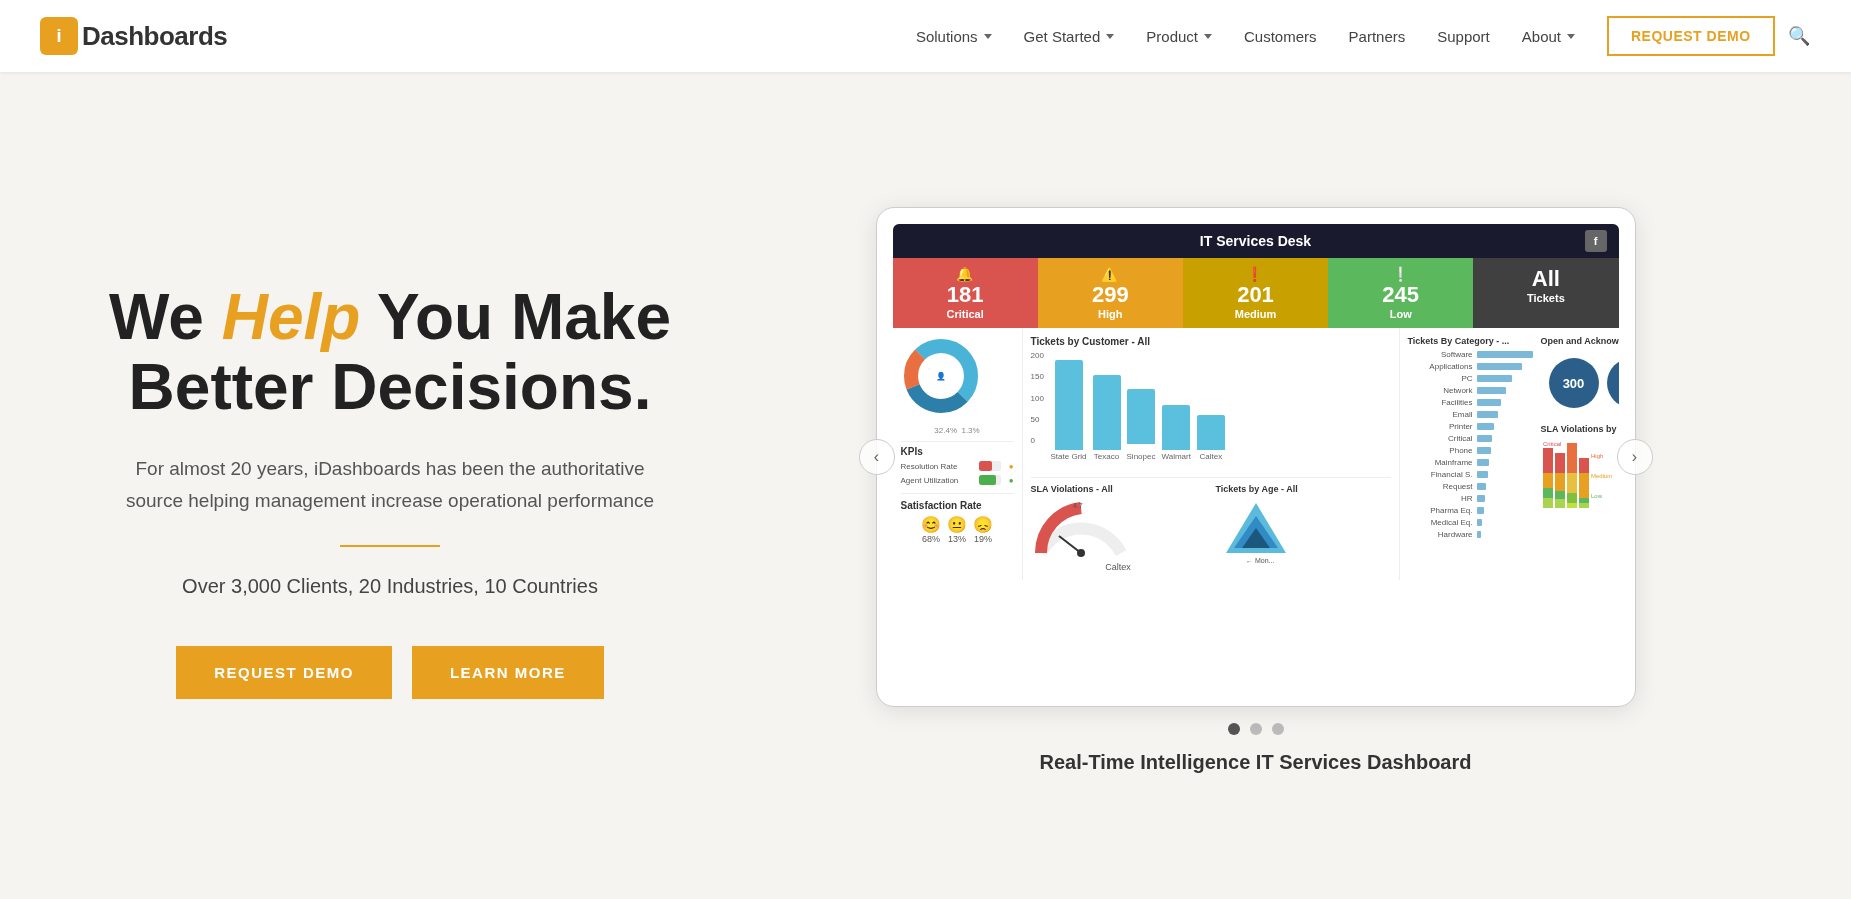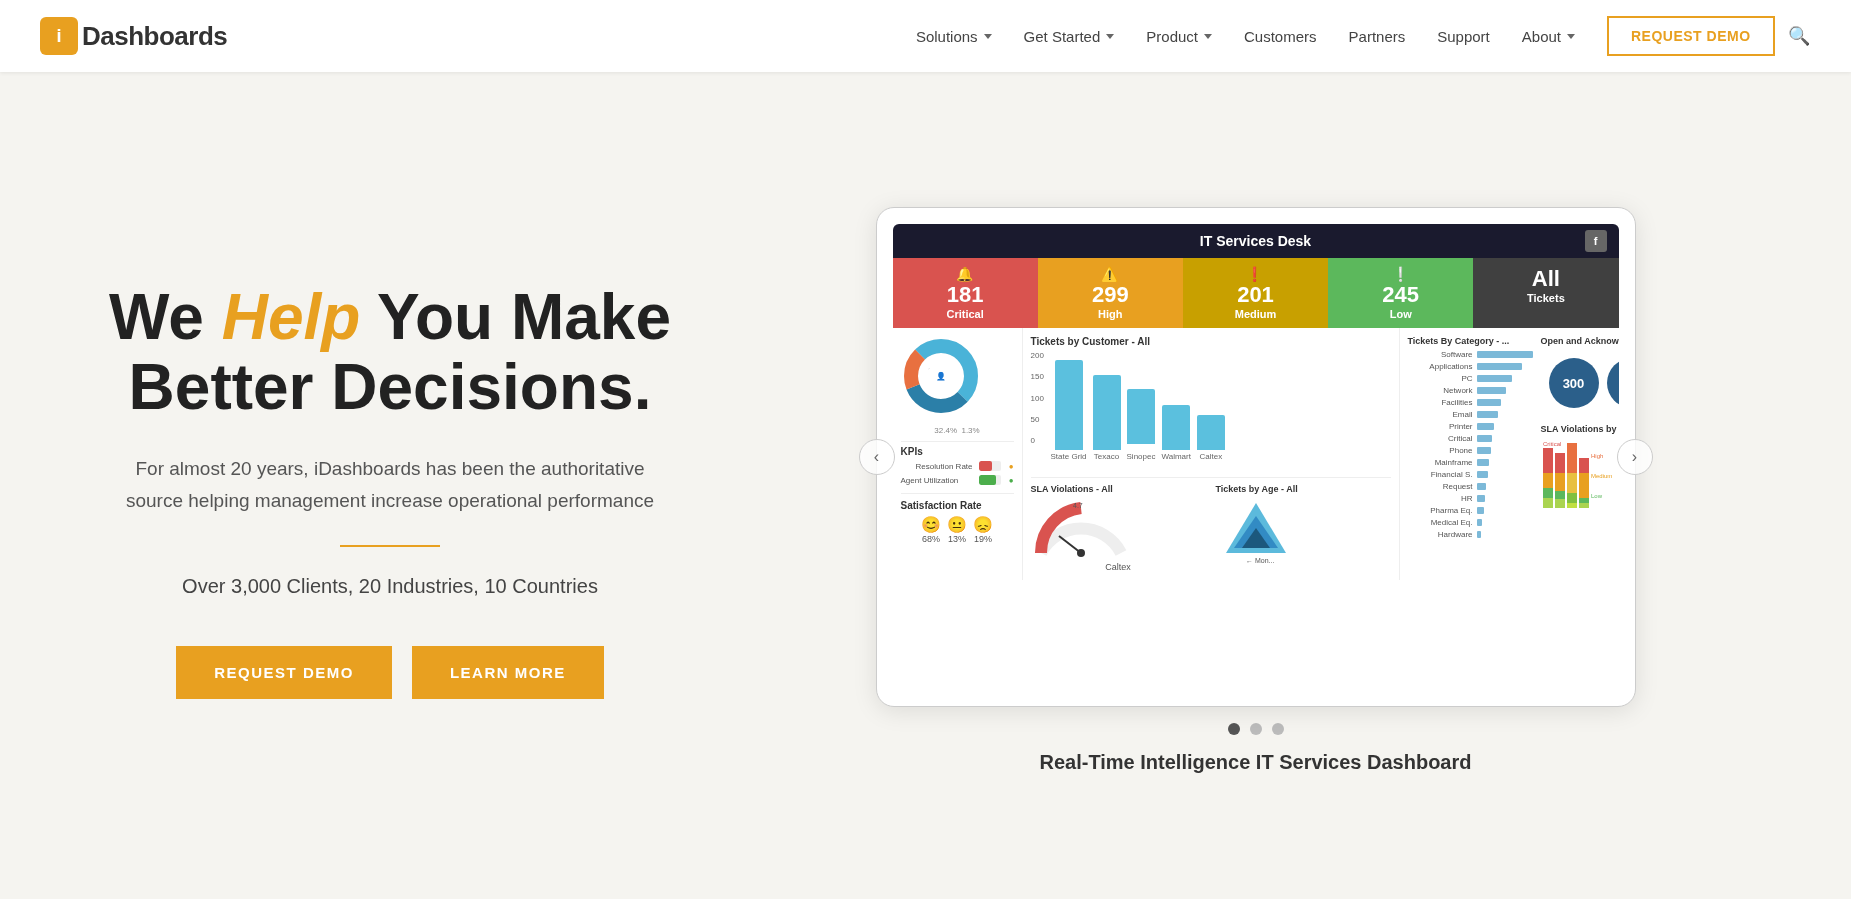--- a/index.html
+++ b/index.html
@@ -492,21 +492,21 @@
               <text x="40" y="38" text-anchor="middle" font-size="9" fill="#555">33.3%</text>
               <circle cx="40" cy="40" r="14" fill="#fff"></circle>
               <text x="40" y="43" text-anchor="middle" font-size="8" fill="#aaa">👤</text>
             </svg>
             <div style="font-size:8px;color:#888;text-align:center;margin-bottom:6px;">32.4%&nbsp;&nbsp;1.3%</div>
 
             
             <div class="kpis-section" style="padding:4px 0;">
               <div class="kpi-title">KPIs</div>
               <div class="kpi-bar-row">
-                <span style="font-size:8px;color:#555;width:72px;text-align:right;">Resolution Rate</span>
+                <span style="font-size:8px;color:#555;width:72px;">Resolution Rate</span>
                 <div class="kpi-bar-track">
                   <div class="kpi-bar-fill" style="width:62%;background:#d9534f;"></div>
                 </div>
                 <span style="font-size:8px;color:#e8a020;margin-left:2px;">●</span>
               </div>
               <div class="kpi-bar-row">
                 <span style="font-size:8px;color:#555;width:72px;">Agent Utilization</span>
                 <div class="kpi-bar-track">
                   <div class="kpi-bar-fill" style="width:78%;background:#4cae4c;"></div>
                 </div>

